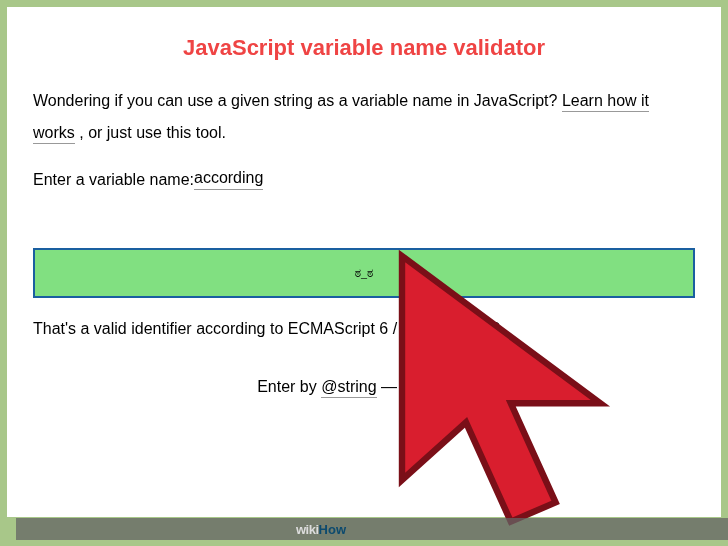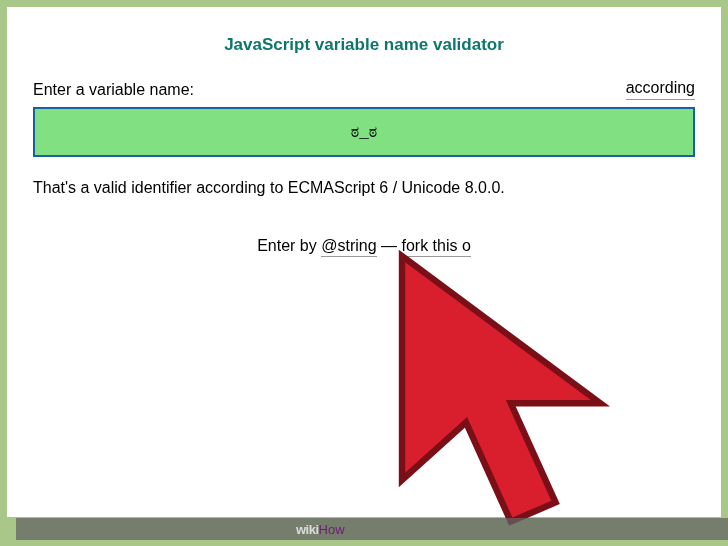--- a/index.html
+++ b/index.html
@@ -17,56 +17,57 @@
     }
     .content-box {
       background: #ffffff;
       margin: 7px;
       height: 510px;
       padding: 22px 26px;
       position: relative;
     }
     .title {
       text-align: center;
-      font-size: 17px;
+      font-size: 22px;
       font-weight: bold;
-      color: #0f766e;
+      color: #ef4444;
       margin-top: 6px;
       margin-bottom: 24px;
     }
     .intro {
       font-size: 16px;
       color: #000;
       line-height: 2;
       margin-bottom: 20px;
     }
     .link-underline {
       border-bottom: 1px solid #999;
       padding-bottom: 2px;
       cursor: pointer;
     }
     .label-row {
       display: flex;
-      justify-content: space-between;
+      justify-content: flex-start;
       align-items: center;
       font-size: 16px;
-      margin-bottom: 7px;
+      margin-bottom: 18px;
     }
     .input-box {
       width: 100%;
       height: 50px;
       background: #81e081;
       border: 2px solid #1a5fa0;
       text-align: center;
-      font-size: 16px;
+      font-size: 12px;
       color: #000;
       line-height: 46px;
       margin-bottom: 22px;
-      font-family: Liberation Mono, monospace;
+      font-family: Liberation Serif, serif;
       outline: none;
+      margin-top: 40px;
     }
     .result {
       font-size: 16px;
       color: #000;
       margin-bottom: 40px;
     }
     .footer {
       text-align: center;
       font-size: 16px;
       color: #000;
@@ -91,30 +92,35 @@
       padding-left: 280px;
       font-size: 13px;
       color: #fff;
     }
     .watermark-bar .wiki {
       color: #ddd;
       font-weight: bold;
       letter-spacing: -0.5px;
     }
     .watermark-bar .how {
-      color: #701a75;
-      font-weight: normal;
+      color: #0c4a6e;
+      font-weight: bold;
     }
   </style>
 </head>
 <body>
 
 <div class="content-box">
   <h1 class="title">JavaScript variable name validator</h1>
 
+  <p class="intro">
+    <span>Wondering if you can use a given string as a variable name in JavaScript? </span>
+    <span class="link-underline">Learn how it works</span>
+    <span> , or just use this tool.</span>
+  </p>
 
   <div class="label-row">
     <span>Enter a variable name:</span>
     <span class="link-underline">according</span>
   </div>
 
   <input type="text" class="input-box" value="ಠ_ಠ" style="">
 
   <p class="result">That's a valid identifier according to ECMAScript 6 / Unicode 8.0.0.</p>
 

